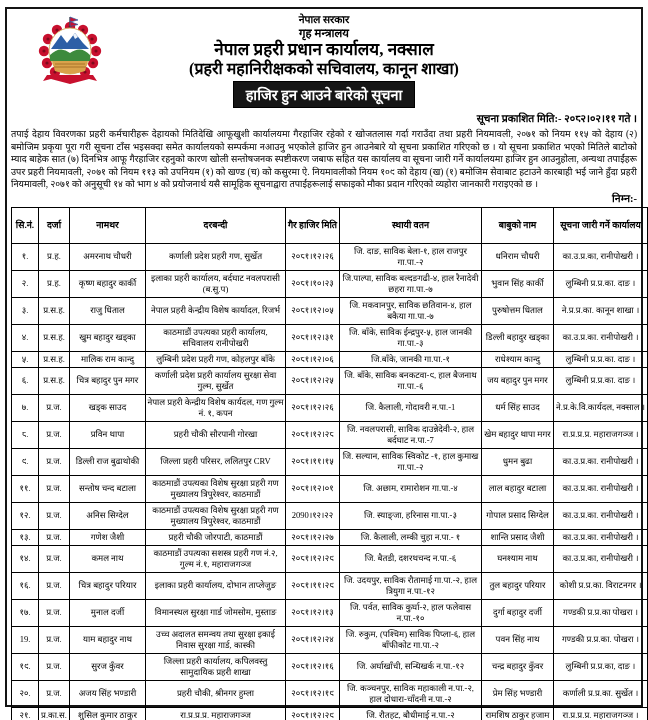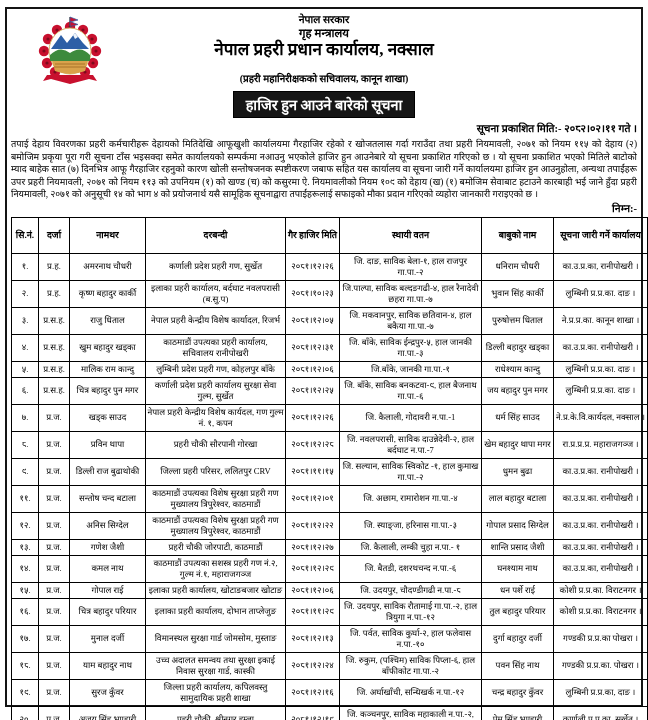--- a/index.html
+++ b/index.html
@@ -15,21 +15,21 @@
     position:absolute;left:5px;top:7px;right:5px;bottom:13px;
     border:2px solid #141414;
     box-sizing:border-box;
     padding:4px 4px 2px 4px;
   }
   .header{position:relative;text-align:center;}
   .emblem{position:absolute;left:26px;top:2px;width:66px;height:78px;}
   .gov-line{font-size:10.5px;font-weight:bold;line-height:13px;}
   .ministry-line{font-size:11.5px;font-weight:bold;line-height:14px;}
   .office-line{font-size:17px;font-weight:bold;line-height:20px;}
-  .secretariat-line{font-size:10px;font-weight:bold;line-height:16px;margin-top:11px;}
+  .secretariat-line{font-size:16px;font-weight:bold;line-height:16px;margin-top:1px;}
   .notice-box{
     display:inline-block;margin-top:4px;
     background:#161616;color:#fff;
     font-size:14.5px;font-weight:bold;
     padding:2px 12px 3px 12px;
     border:1px solid #000;
   }
   .date-line{font-size:10.5px;font-weight:bold;margin-top:4px;line-height:13px;text-align:right;}
   .paragraph{
     margin-top:3px;
@@ -251,21 +251,21 @@
             <td>२०८१।१२।०१</td>
             <td>जि. अछाम, रामारोशन गा.पा.-४</td>
             <td>लाल बहादुर बटाला</td>
             <td>का.उ.प्र.का. रानीपोखरी ।</td>
           </tr>
           <tr>
             <td>१२.</td>
             <td>प्र.ज.</td>
             <td>अनिस सिग्देल</td>
             <td>काठमाडौं उपत्यका विशेष सुरक्षा प्रहरी गण मुख्यालय त्रिपुरेश्वर, काठमाडौं</td>
-            <td>२०८१।१२।२२</td>
+            <td>2090।१२।२२</td>
             <td>जि. स्याङ्जा, हरिनास गा.पा.-३</td>
             <td>गोपाल प्रसाद सिग्देल</td>
             <td>का.उ.प्र.का. रानीपोखरी ।</td>
           </tr>
           <tr>
             <td>१३.</td>
             <td>प्र.ज.</td>
             <td>गणेश जैशी</td>
             <td>प्रहरी चौकी जोरपाटी, काठमाडौं</td>
             <td>२०८१।१२।२७</td>
@@ -277,51 +277,41 @@
             <td>१४.</td>
             <td>प्र.ज.</td>
             <td>कमल नाथ</td>
             <td>काठमाडौं उपत्यका सशस्त्र प्रहरी गण नं.२, गुल्म नं.१, महाराजगञ्ज</td>
             <td>२०८१।१२।२९</td>
             <td>जि. बैतडी, दशरथचन्द न.पा.-६</td>
             <td>घनश्याम नाथ</td>
             <td>का.उ.प्र.का, रानीपोखरी ।</td>
           </tr>
           <tr>
-            <td>१५.</td>
-            <td>प्र.ज.</td>
-            <td>गोपाल राई</td>
-            <td>इलाका प्रहरी कार्यालय, खोटाङबजार खोटाङ</td>
-            <td>२०८१।१२।०६</td>
-            <td>जि. उदयपुर, चौदण्डीगढी न.पा.-८</td>
-            <td>धन पर्शे राई</td>
-            <td>कोशी प्र.प्र.का. विराटनगर ।</td>
-          </tr>
-          <tr>
             <td>१६.</td>
             <td>प्र.ज.</td>
             <td>चित्र बहादुर परियार</td>
             <td>इलाका प्रहरी कार्यालय, दोभान ताप्लेजुङ</td>
             <td>२०८१।११।२९</td>
             <td>जि. उदयपुर, साविक रौतामाई गा.पा.-२, हाल त्रियुगा न.पा.-१२</td>
             <td>तुल बहादुर परियार</td>
             <td>कोशी प्र.प्र.का. विराटनगर ।</td>
           </tr>
           <tr>
             <td>१७.</td>
             <td>प्र.ज.</td>
             <td>मुनाल दर्जी</td>
             <td>विमानस्थल सुरक्षा गार्ड जोमसोम, मुस्ताङ</td>
             <td>२०८१।१२।१३</td>
             <td>जि. पर्वत, साविक कुर्घा-२, हाल फलेवास न.पा.-१०</td>
             <td>दुर्गा बहादुर दर्जी</td>
             <td>गण्डकी प्र.प्र.का पोखरा ।</td>
           </tr>
           <tr>
-            <td>१८.</td>
+            <td>19.</td>
             <td>प्र.ज.</td>
             <td>याम बहादुर नाथ</td>
             <td>उच्च अदालत समन्वय तथा सुरक्षा इकाई निवास सुरक्षा गार्ड, कास्की</td>
             <td>२०८१।१२।२४</td>
             <td>जि. रुकुम, (पश्चिम) साविक पिप्ला-६, हाल बाँफीकोट गा.पा.-२</td>
             <td>पवन सिंह नाथ</td>
             <td>गण्डकी प्र.प्र.का. पोखरा ।</td>
           </tr>
           <tr>
             <td>१९.</td>

